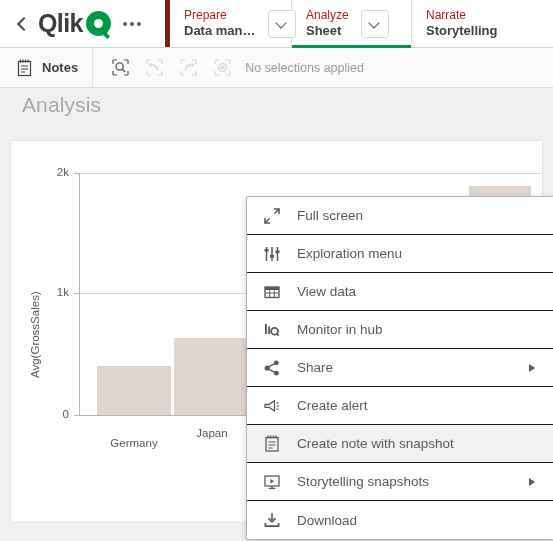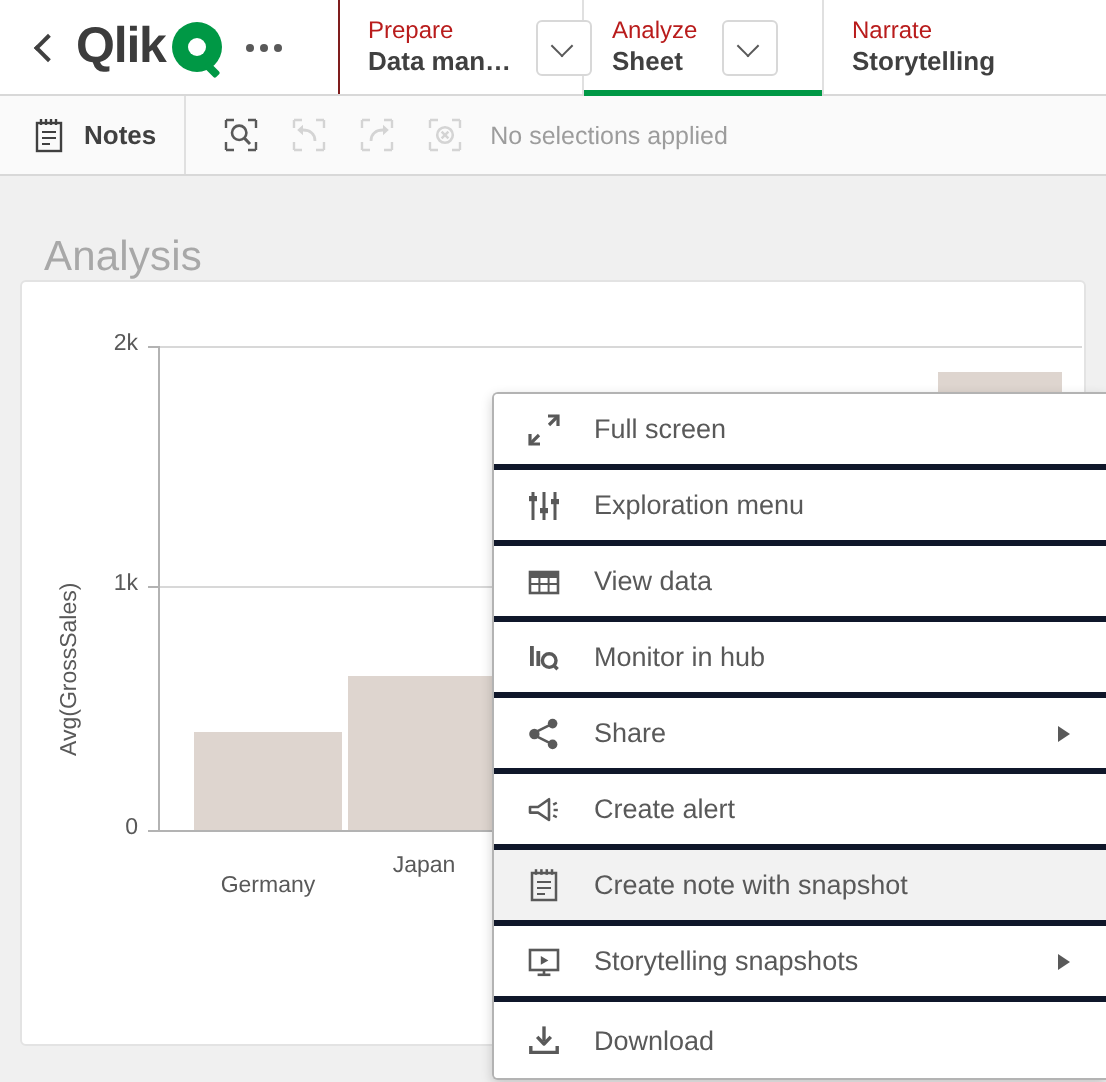--- a/index.html
+++ b/index.html
@@ -32,21 +32,21 @@
     border-bottom: 1px solid #d8d8d8;
     box-sizing: border-box;
     display: flex;
     align-items: stretch;
   }
   .brand-zone {
     display: flex;
     align-items: center;
     width: 170px;
     flex: 0 0 170px;
-    border-right: 1px solid #7f1d1d;
+    border-right: 5px solid #7f1d1d;
     box-sizing: border-box;
     padding-left: 14px;
   }
   .back-chevron {
     width: 16px;
     height: 16px;
     position: relative;
     margin-right: 8px;
     cursor: pointer;
   }
@@ -218,21 +218,21 @@
   
   .sheet-area {
     position: absolute;
     top: 89px; left: 0;
     width: 553px;
     height: 452px;
     background: #f0f0f0;
   }
   .sheet-title {
     position: absolute;
-    left: 22px; top: 28px;
+    left: 22px; top: 4px;
     font-size: 21px;
     color: #a8a8a8;
     letter-spacing: 0.1px;
   }
 
   .chart-card {
     position: absolute;
     left: 10px; top: 51px;
     width: 533px;
     height: 383px;
@@ -316,21 +316,21 @@
     box-shadow: 0 2px 6px rgba(0,0,0,0.18);
     overflow: hidden;
   }
   .ctx-item {
     position: relative;
     height: 38px;
     display: flex;
     align-items: center;
     padding-left: 14px;
     box-sizing: border-box;
-    border-bottom: 3px solid #0f172a;
+    border-bottom: 1px solid #0f172a;
     cursor: pointer;
     background: #ffffff;
   }
   .ctx-item:last-child { border-bottom: none; }
   .ctx-item.highlighted { background: #f2f2f2; }
   .ctx-icon {
     width: 22px;
     height: 22px;
     flex: 0 0 22px;
     display: flex;

